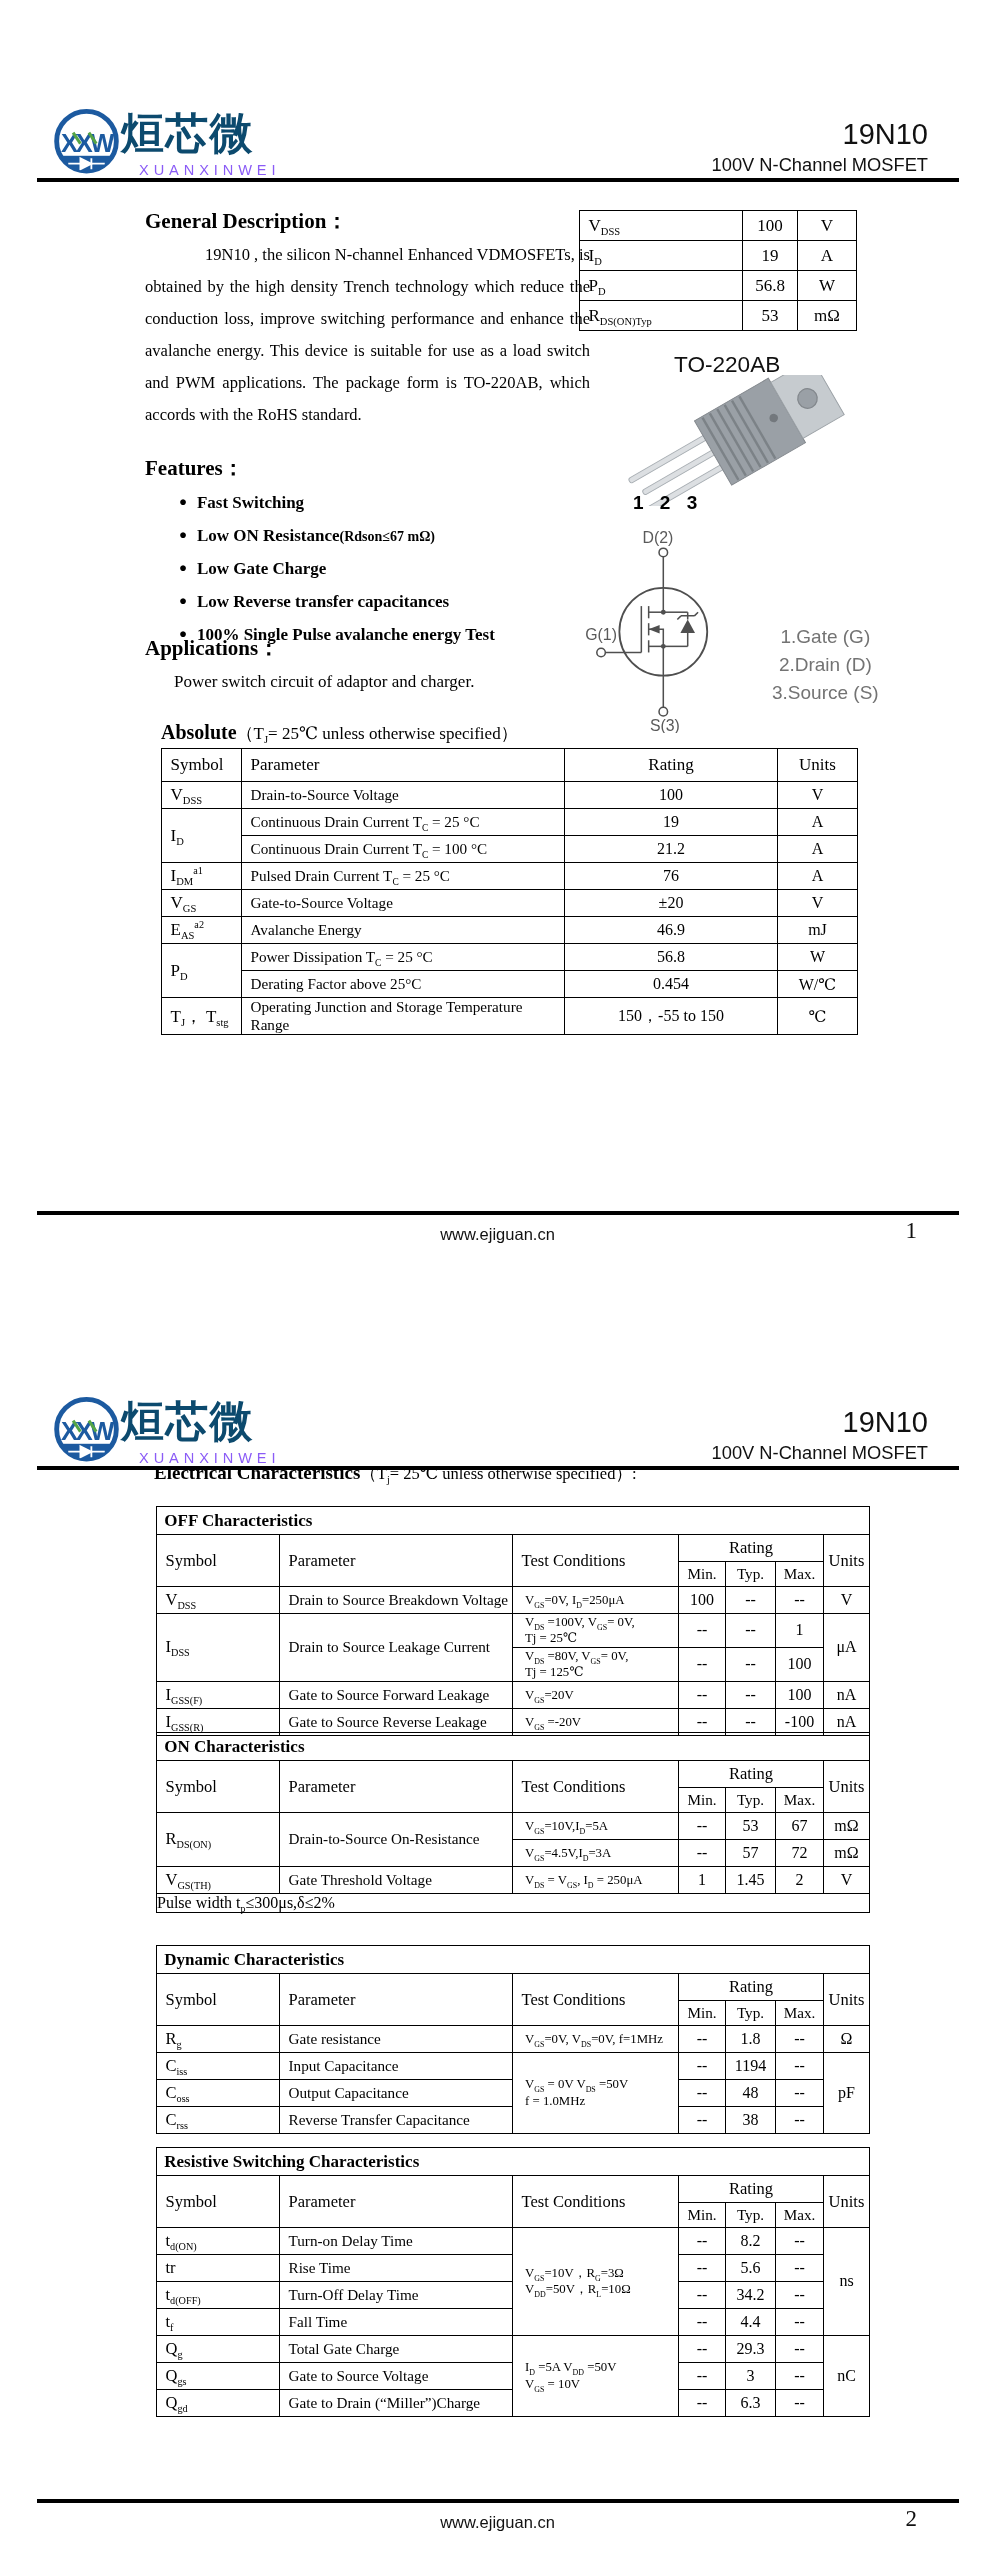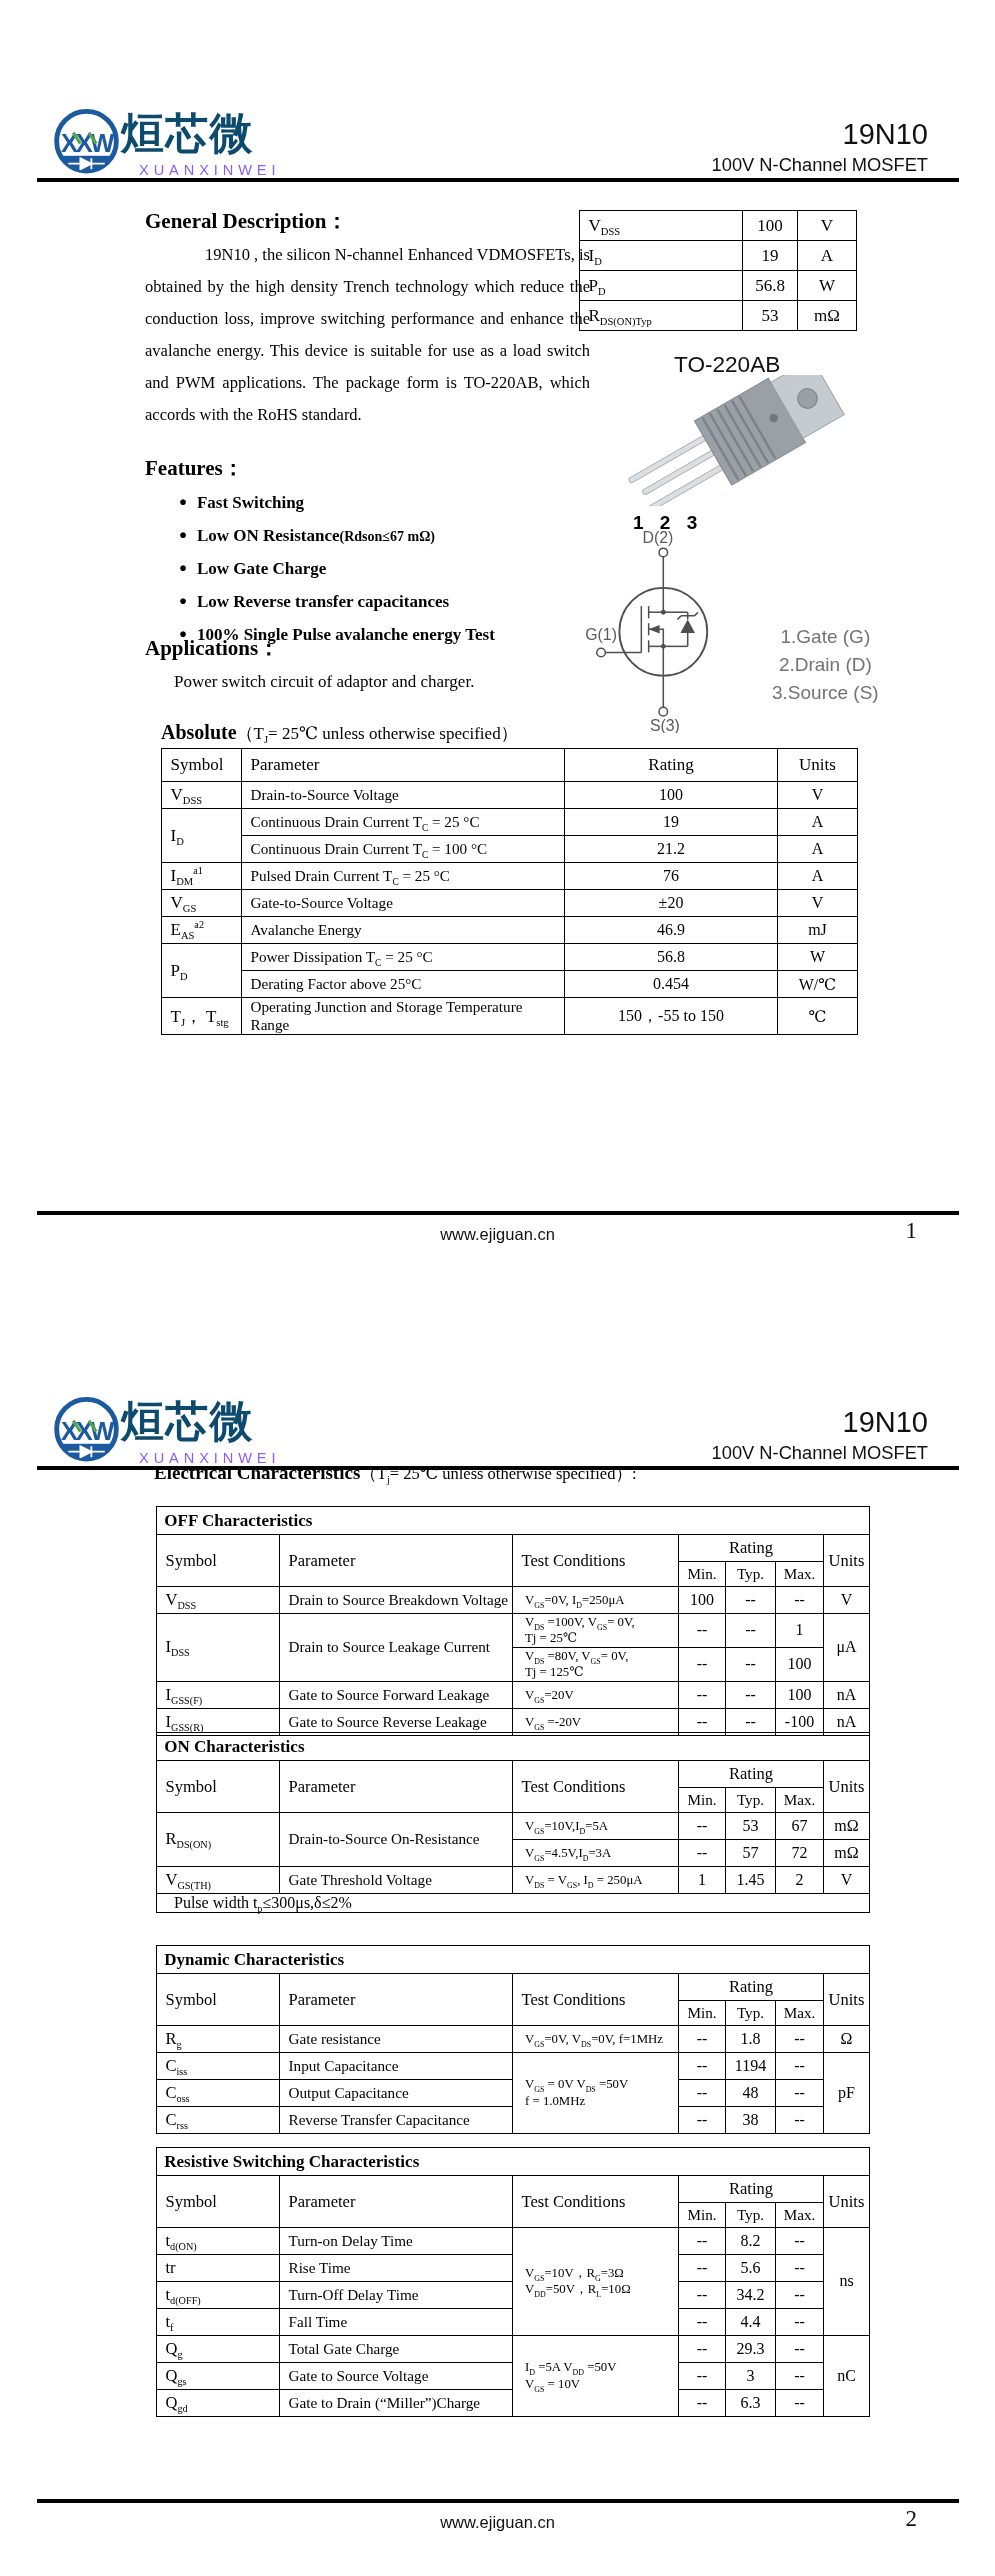--- a/index.html
+++ b/index.html
@@ -49,21 +49,21 @@
   .sum-table { position:absolute; left:579px; top:210px; border-collapse:collapse; table-layout:fixed; }
   .sum-table td { border:1.2px solid #000; height:30px; font-size:17px; vertical-align:middle; }
   .sum-table .c1 { width:163px; padding-left:8.5px; }
   .sum-table .c2 { width:55px; text-align:center; }
   .sum-table .c3 { width:59px; text-align:center; }
 
   .pkg-name { position:absolute; left:674px; top:352px; font-size:22.6px;
               font-family:"Liberation Sans","DejaVu Sans",sans-serif; color:#111; }
   .pkg-svg { position:absolute; left:607px; top:375px; }
   .pin-numbers { position:absolute; left:633px; top:492px; font-size:19px; font-weight:700; letter-spacing:5.5px;
-                 font-family:"Liberation Sans","DejaVu Sans",sans-serif;margin-top:20px; }
+                 font-family:"Liberation Sans","DejaVu Sans",sans-serif; }
   .sym-svg { position:absolute; left:584px; top:528px; }
   .pin-names { position:absolute; left:772px; top:623px; font-size:19px; line-height:28px; color:#737373;
                font-family:Liberation Sans, sans-serif;text-align:center; }
 
   
   .abs-heading { position:absolute; left:161px; top:721px; font-size:17px; }
   .abs-heading b { font-size:20px; }
   .abs-table { position:absolute; left:161px; top:748px; border-collapse:collapse; table-layout:fixed;
                border:1.8px solid #000; }
   .abs-table td { border:1.2px solid #000; height:27px; font-size:16px; vertical-align:middle; }
@@ -80,21 +80,21 @@
   .spec-table td { border:1.2px solid #000; font-size:16px; vertical-align:middle; height:27px; }
   .spec-table .group-title { font-weight:700; font-size:17px; padding:3.7px 0 3.7px 7.3px; height:25.6px; }
   .spec-table .hd { font-size:16.5px; height:27px; }
   .spec-table .hd-left { text-align:left; padding-left:8.5px; }
   .spec-table .hd-c { text-align:center; }
   .spec-table .sub-hd { text-align:center; font-size:15.2px; height:24.4px; }
   .spec-table .sym { padding-left:8.5px; font-size:16.5px; }
   .spec-table .par { padding-left:8.5px; font-size:15.2px; }
   .spec-table .cond { padding-left:12px; font-size:12.8px; line-height:16.5px; }
   .spec-table .val { text-align:center; }
-  .spec-table .note { padding-left:17px; font-size:16px; height:16px; }
+  .spec-table .note { padding-left:0; font-size:16px; height:16px; }
 
   .t-off { top:218px; }
   .t-on  { top:444px; }
   .t-dyn { top:657px; }
   .t-sw  { top:859px; }
 </style>
 </head>
 <body>
 
 <div class="page">

